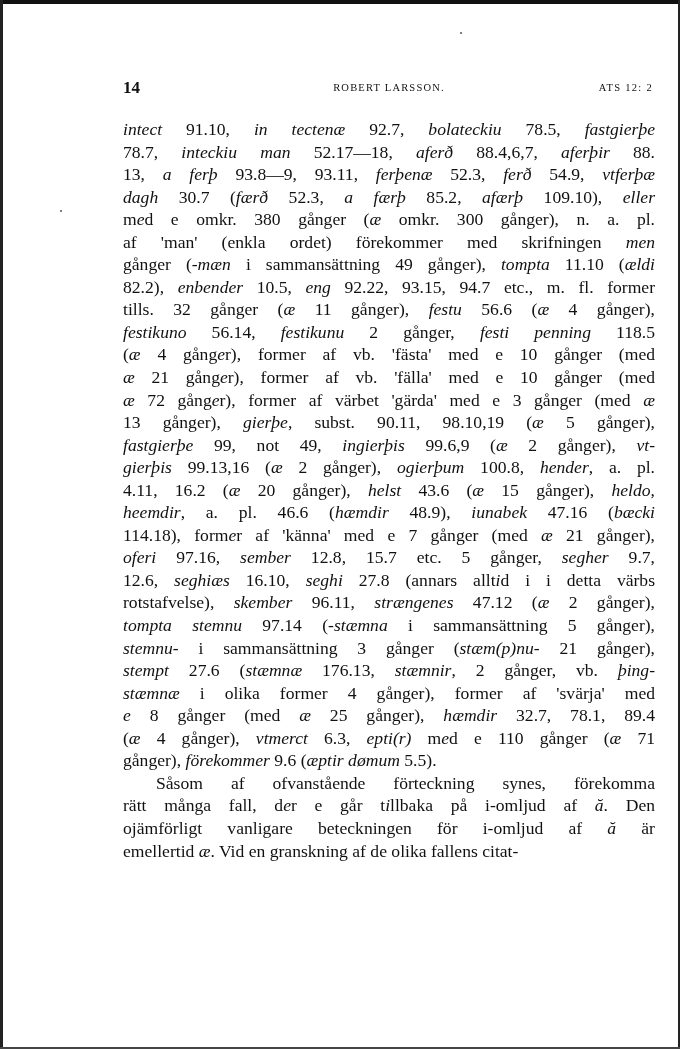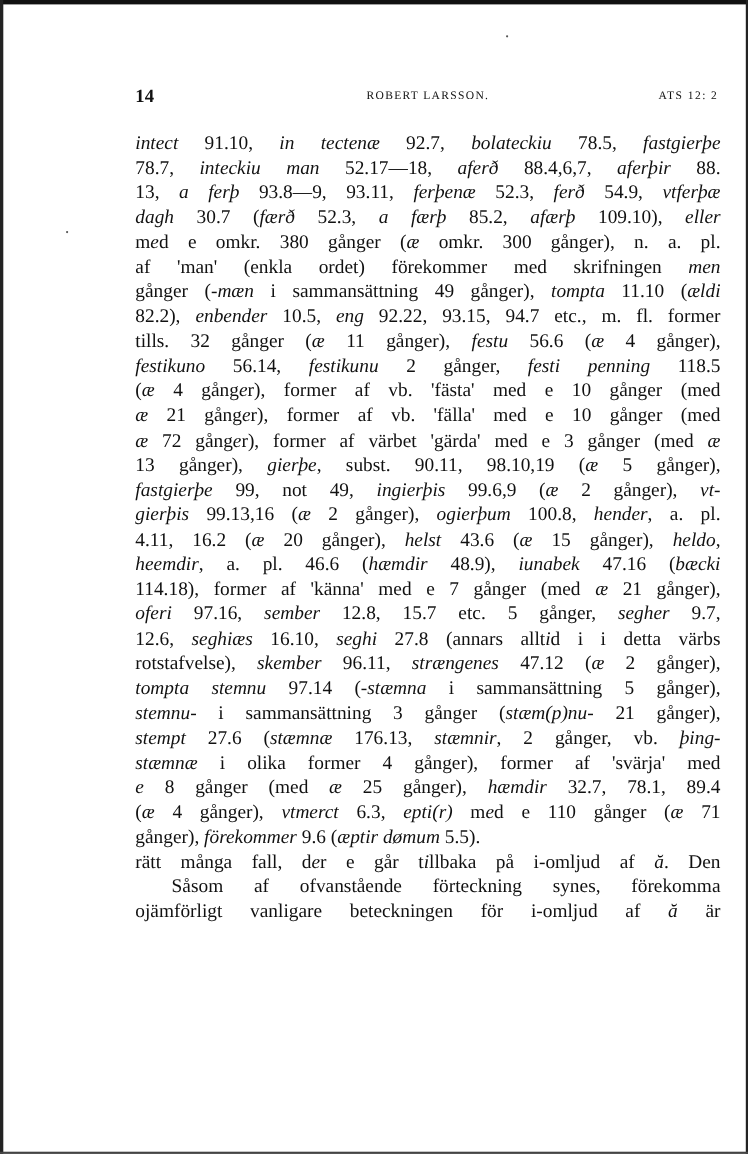--- a/index.html
+++ b/index.html
@@ -80,17 +80,18 @@
       <span class="line"><i>oferi</i> 97.16, <i>sember</i> 12.8, 15.7 etc. 5 gånger, <i>segher</i> 9.7,</span>
       <span class="line">12.6, <i>seghiæs</i> 16.10, <i>seghi</i> 27.8 (annars allt<i>i</i>d i i detta värbs</span>
       <span class="line">rotstafvelse), <i>skember</i> 96.11, <i>strængenes</i> 47.12 (<i>æ</i> 2 gånger),</span>
       <span class="line"><i>tompta stemnu</i> 97.14 (<i>-stæmna</i> i sammansättning 5 gånger),</span>
       <span class="line"><i>stemnu-</i> i sammansättning 3 gånger (<i>stæm(p)nu-</i> 21 gånger),</span>
       <span class="line"><i>stempt</i> 27.6 (<i>stæmnæ</i> 176.13, <i>stæmnir</i>, 2 gånger, vb. <i>þing-</i></span>
       <span class="line"><i>stæmnæ</i> i olika former 4 gånger), former af 'svärja' med</span>
       <span class="line"><i>e</i> 8 gånger (med <i>æ</i> 25 gånger), <i>hæmdir</i> 32.7, 78.1, 89.4</span>
       <span class="line">(<i>æ</i> 4 gånger), <i>vtmerct</i> 6.3, <i>epti(r)</i> m<i>e</i>d e 110 gånger (<i>æ</i> 71</span>
       <span class="line last">gånger), <i>förekommer</i> 9.6 (<i>æptir dømum</i> 5.5).</span>
+      <span class="line indent">Såsom af ofvanstående förteckning synes, förekomma</span>
       <span class="line">rätt många fall, d<i>e</i>r e går t<i>i</i>llbaka på i-omljud af <i>ă</i>. Den</span>
-      <span class="line indent">Såsom af ofvanstående förteckning synes, förekomma</span>
       <span class="line">ojämförligt vanligare beteckningen för i-omljud af <i>ă</i> är</span>
+      <span class="line last">emellertid <i>æ</i>. Vid en granskning af de olika fallens citat-</span>
     </div>
 </div>
 
 </body></html>

